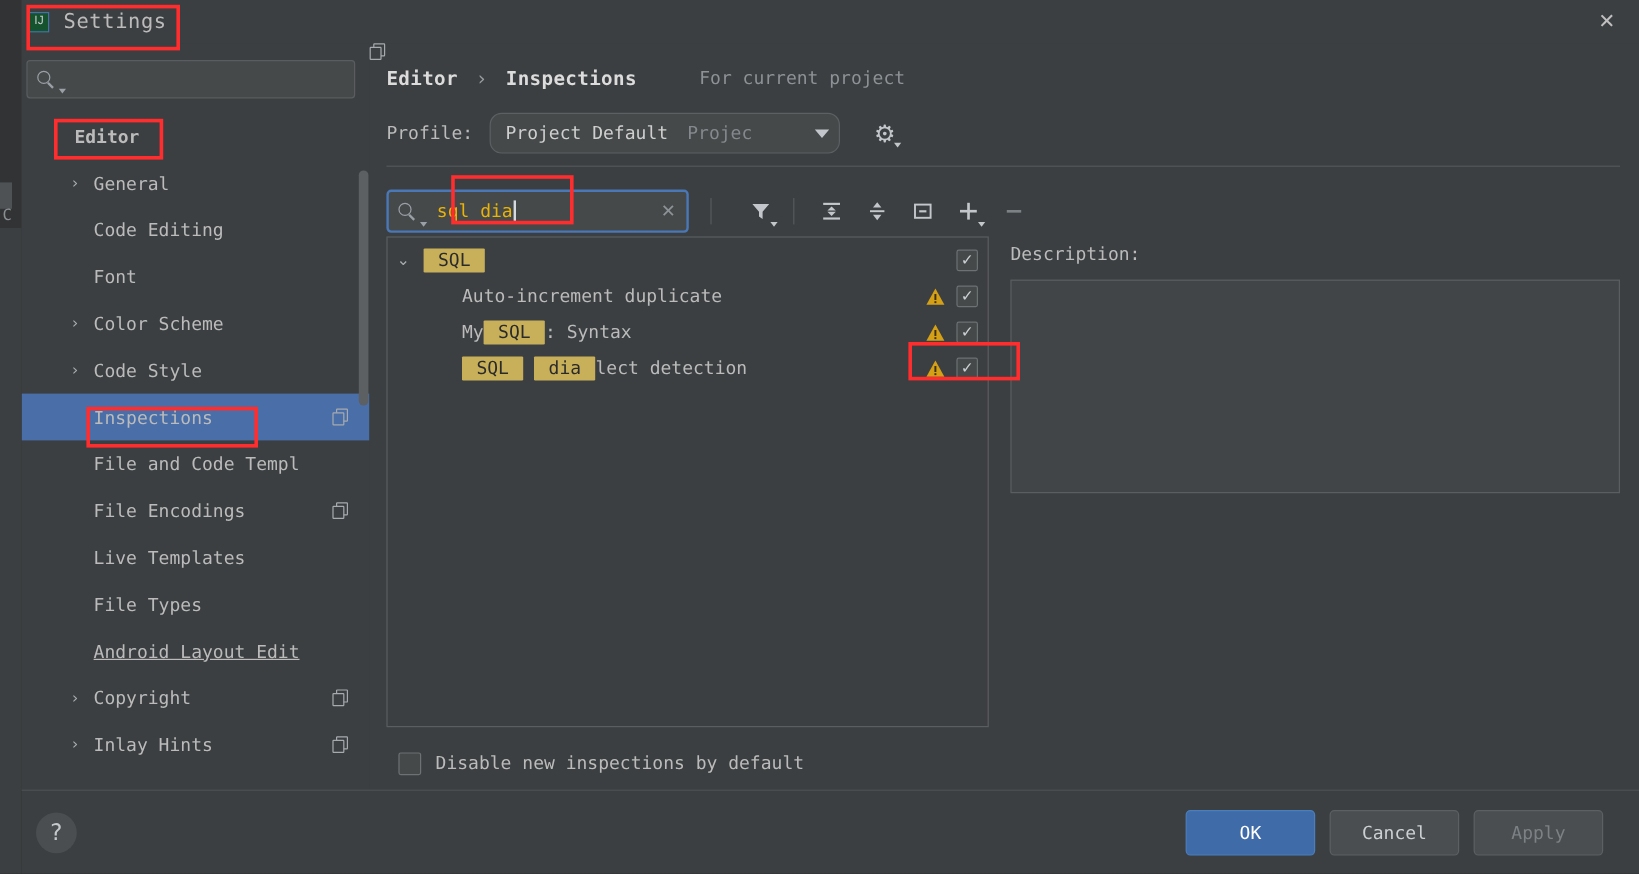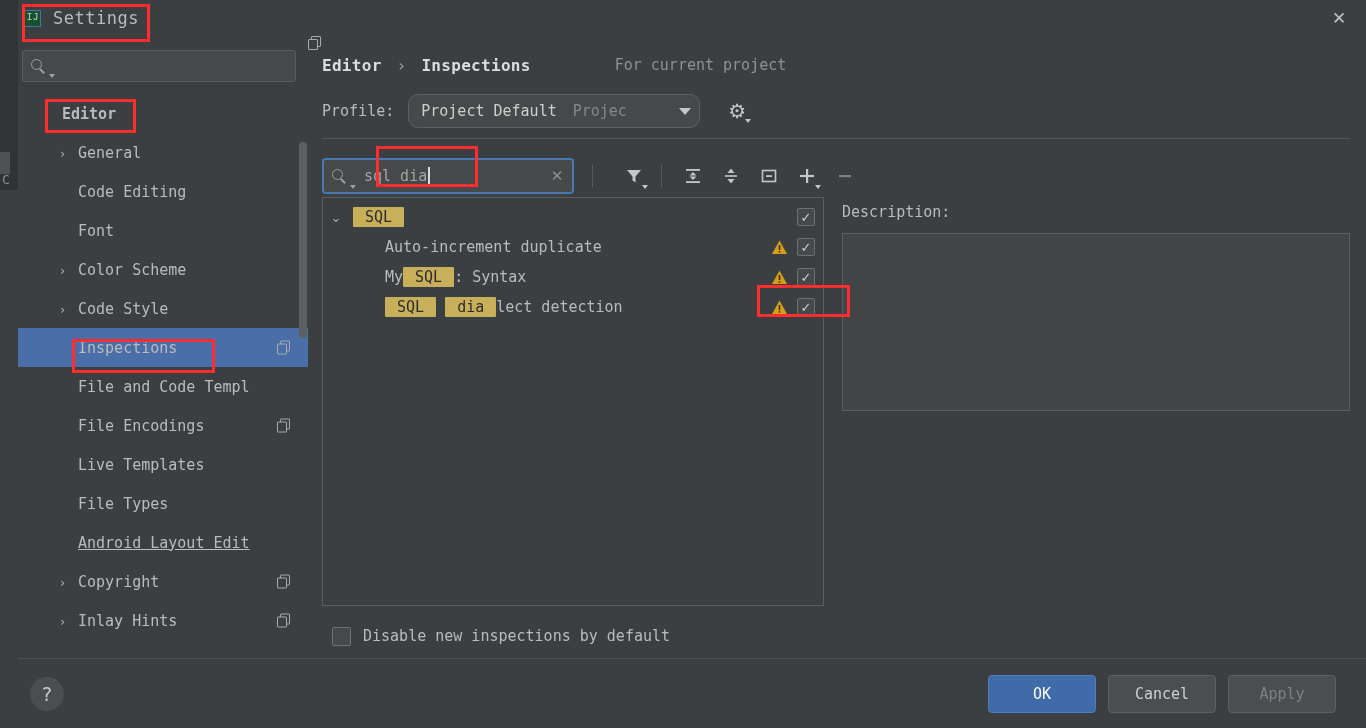--- a/index.html
+++ b/index.html
@@ -46,21 +46,21 @@
     display: flex; align-items: center;
     padding: 0 8px 0 6px;
     position: relative;
   }
   #app-icon {
     width: 17px; height: 17px;
     background: #14532d;
     border: 1px solid #4a6ea8;
     display: flex; align-items: center; justify-content: center;
     font-size: 10px; color: #c6c9cc; line-height: 1;
-    font-family: Liberation Mono, monospace;
+    font-family: Liberation Sans, sans-serif;
     margin-right: 12px;
   }
   #dialog-title {
     font-size: 17px; color: #bbbbbb;
     letter-spacing: 0.5px;
   }
   #close-button {
     position: absolute; right: 16px; top: 50%; transform: translateY(-50%);
     width: 22px; height: 22px;
     display: flex; align-items: center; justify-content: center;
@@ -170,21 +170,20 @@
     background: #3c3f41;
     padding: 0 16px 0 14px;
     display: flex; flex-direction: column;
     position: relative;
   }
 
   #breadcrumb-row {
     height: 48px; flex: 0 0 48px;
     display: flex; align-items: center;
     padding-top: 10px;
-    gap: 32px;
   }
   #breadcrumb {
     font-size: 16px; color: #dcdcdc; font-weight: bold;
     letter-spacing: 0.3px;
   }
   #breadcrumb .sep { color: #9a9ea2; font-weight: normal; margin: 0 5px; }
   #scope-hint {
     margin-left: 46px; display: flex; align-items: center;
     color: #8d9297; font-size: 15px;
   }
@@ -239,21 +238,21 @@
     display: flex; align-items: center; gap: 0;
   }
   #inspection-search {
     width: 252px; height: 36px;
     background: #45494a;
     border: 2px solid #4a77b5; border-radius: 4px;
     display: flex; align-items: center; padding: 0 6px 0 8px;
     position: relative;
   }
   #inspection-search-text {
-    flex: 1; margin-left: 8px; font-size: 15px; color: #a3a3a3;
+    flex: 1; margin-left: 8px; font-size: 15px; color: #eab308;
     white-space: nowrap; position: relative;
   }
   #text-caret {
     display: inline-block; width: 1.5px; height: 17px;
     background: #d7dade; vertical-align: -3px; margin-left: 1px;
   }
   #search-clear {
     width: 18px; height: 18px; color: #8d9297; font-size: 15px;
     display: flex; align-items: center; justify-content: center;
     cursor: pointer; font-family: "DejaVu Sans", sans-serif;

